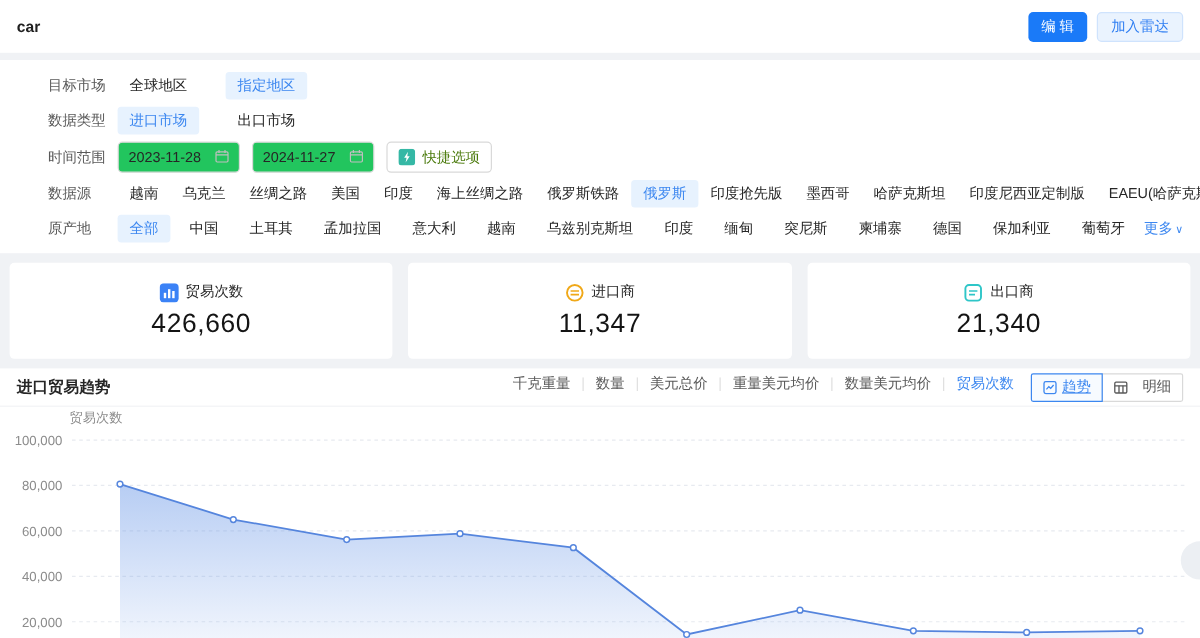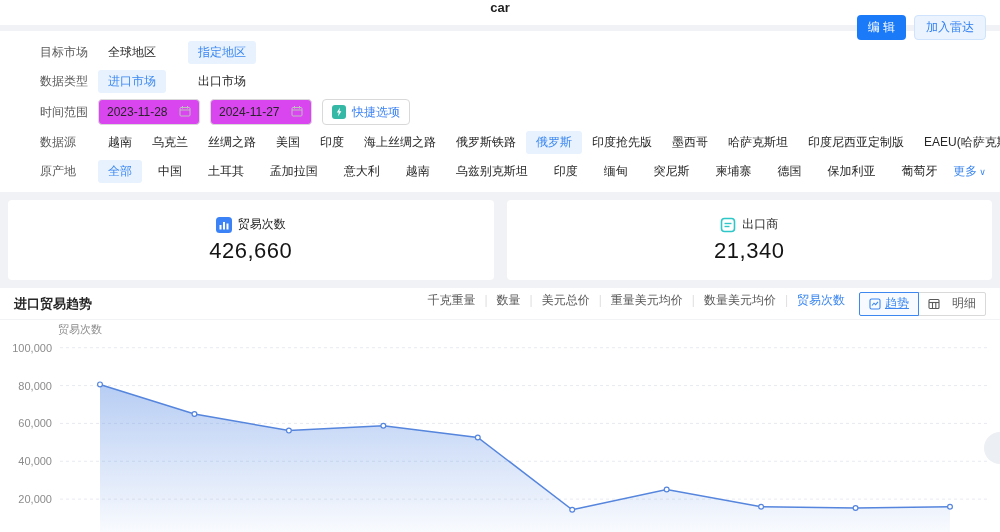--- a/index.html
+++ b/index.html
@@ -1,39 +1,39 @@
 <!DOCTYPE html>
 <html><head>
 <meta charset="utf-8">
 <style>
   * { margin:0; padding:0; box-sizing:border-box; }
   html,body { width:1000px; height:532px; overflow:hidden; }
   body { font-family:"Liberation Sans","DejaVu Sans",sans-serif; background:#f0f2f5; font-size:12px; color:#262626; }
 
   
-  .topbar { height:25px; background:#fff; display:flex; align-items:center; padding:0 14px;flex-direction:column; }
+  .topbar { height:44px; background:#fff; display:flex; align-items:center; padding:0 14px; }
   .topbar .title { font-weight:700; font-size:13px; color:#1f1f1f; }
   .topbar .actions { margin-left:auto; display:flex; gap:8px; }
   .btn-primary { background:#1a7af8; color:#fff; border:none; border-radius:4px; padding:4px 11px; font-size:12px; cursor:pointer; font-family:inherit; }
   .btn-ghost { background:#eaf3fe; color:#2e7ef2; border:1px solid #cfe3fd; border-radius:4px; padding:3px 11px; font-size:12px; cursor:pointer; font-family:inherit; }
 
   
   .filter-panel { background:#fff; margin-top:6px; padding:7px 0 6px 0; }
   .frow { display:flex; align-items:center; padding:3px 14px 3px 40px; min-height:24px; }
   .flabel { width:58px; color:#595959; flex:none; }
   .chips { display:flex; align-items:center; }
   .chips.plain { gap:22px; }
   .chips.spread { flex:1; justify-content:space-between; }
   .chip { padding:3px 10px; border-radius:3px; color:#262626; cursor:pointer; white-space:nowrap; }
   .chip.selected { background:#e7f2fe; color:#3c87f0; }
   .more-link { color:#3c87f0; cursor:pointer; white-space:nowrap; }
   .more-link .caret { font-size:9px; margin-left:2px; }
   .time-wrap { display:flex; align-items:center; gap:10px; }
-  .date-input { display:flex; align-items:center; justify-content:space-between; border:1px solid #d9d9d9; border-radius:4px; height:26px; padding:0 8px; width:102px; background:#d946ef; cursor:pointer; }
-  .quick-btn { display:flex; align-items:center; gap:6px; border:1px solid #d9d9d9; border-radius:4px; height:26px; padding:0 9px; background:#fff; cursor:pointer; font-family:inherit; font-size:12px; color:#3b82f6; }
+  .date-input { display:flex; align-items:center; justify-content:space-between; border:1px solid #d9d9d9; border-radius:4px; height:26px; padding:0 8px; width:102px; background:#22c55e; cursor:pointer; }
+  .quick-btn { display:flex; align-items:center; gap:6px; border:1px solid #d9d9d9; border-radius:4px; height:26px; padding:0 9px; background:#fff; cursor:pointer; font-family:inherit; font-size:12px; color:#4d7c0f; }
 
   
   .cards { display:flex; gap:13px; margin:8px; height:80px; }
   .card { flex:1; background:#fff; border-radius:4px; display:flex; flex-direction:column; align-items:center; justify-content:center; gap:5px; }
   .card-head { display:flex; align-items:center; gap:6px; color:#262626; }
   .card-value { font-size:22px; color:#141414; font-weight:500; letter-spacing:0.5px; }
   .stat-icon { width:16px; height:16px; display:inline-flex; }
 
   
   .chart-panel { background:#fff; margin-top:6px; height:270px; }
@@ -161,20 +161,33 @@
         <svg width="16" height="16" viewBox="0 0 16 16">
             <rect width="16" height="16" rx="3.5" fill="#3b82f6"></rect>
             <rect x="3.5" y="8" width="2" height="4.5" fill="#fff"></rect>
             <rect x="7" y="5" width="2" height="7.5" fill="#fff"></rect>
             <rect x="10.5" y="6.5" width="2" height="6" fill="#fff"></rect>
           </svg>
       </span>
       <span>贸易次数</span>
     </div>
     <div class="card-value">426,660</div>
+  </div>
+  <div class="card">
+    <div class="card-head">
+      <span class="stat-icon">
+        <svg width="16" height="16" viewBox="0 0 16 16">
+            <circle cx="8" cy="8" r="6.5" fill="none" stroke="#f0a818" stroke-width="1.6"></circle>
+            <line x1="4.5" y1="6.5" x2="11.5" y2="6.5" stroke="#f0a818" stroke-width="1.4"></line>
+            <line x1="4.5" y1="9.5" x2="11.5" y2="9.5" stroke="#f0a818" stroke-width="1.4"></line>
+          </svg>
+      </span>
+      <span>进口商</span>
+    </div>
+    <div class="card-value">11,347</div>
   </div>
   <div class="card">
     <div class="card-head">
       <span class="stat-icon">
         <svg width="16" height="16" viewBox="0 0 16 16">
             <rect x="1.5" y="1.5" width="13" height="13" rx="3" fill="none" stroke="#2fc6c8" stroke-width="1.6"></rect>
             <line x1="4.5" y1="6.5" x2="11.5" y2="6.5" stroke="#2fc6c8" stroke-width="1.4"></line>
             <line x1="4.5" y1="9.5" x2="9.5" y2="9.5" stroke="#2fc6c8" stroke-width="1.4"></line>
           </svg>
       </span>

